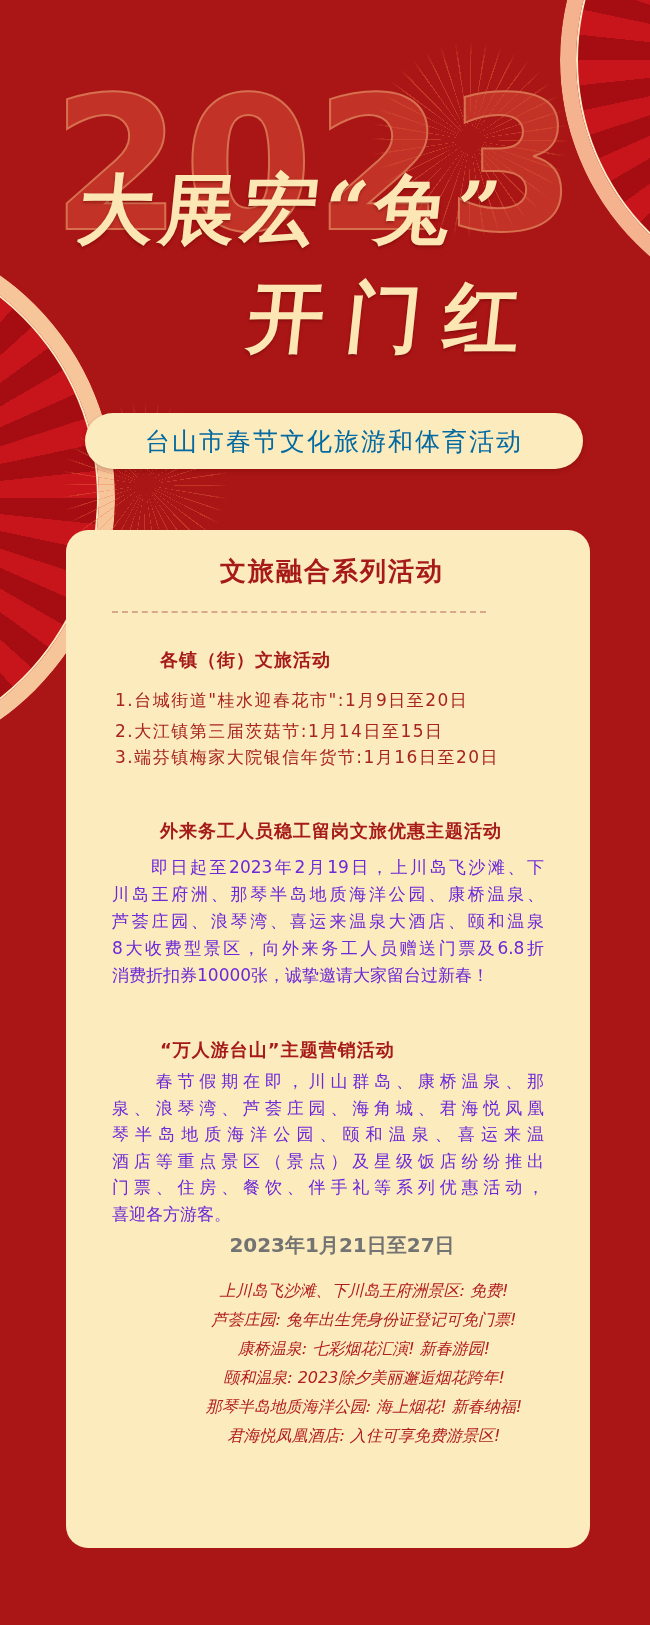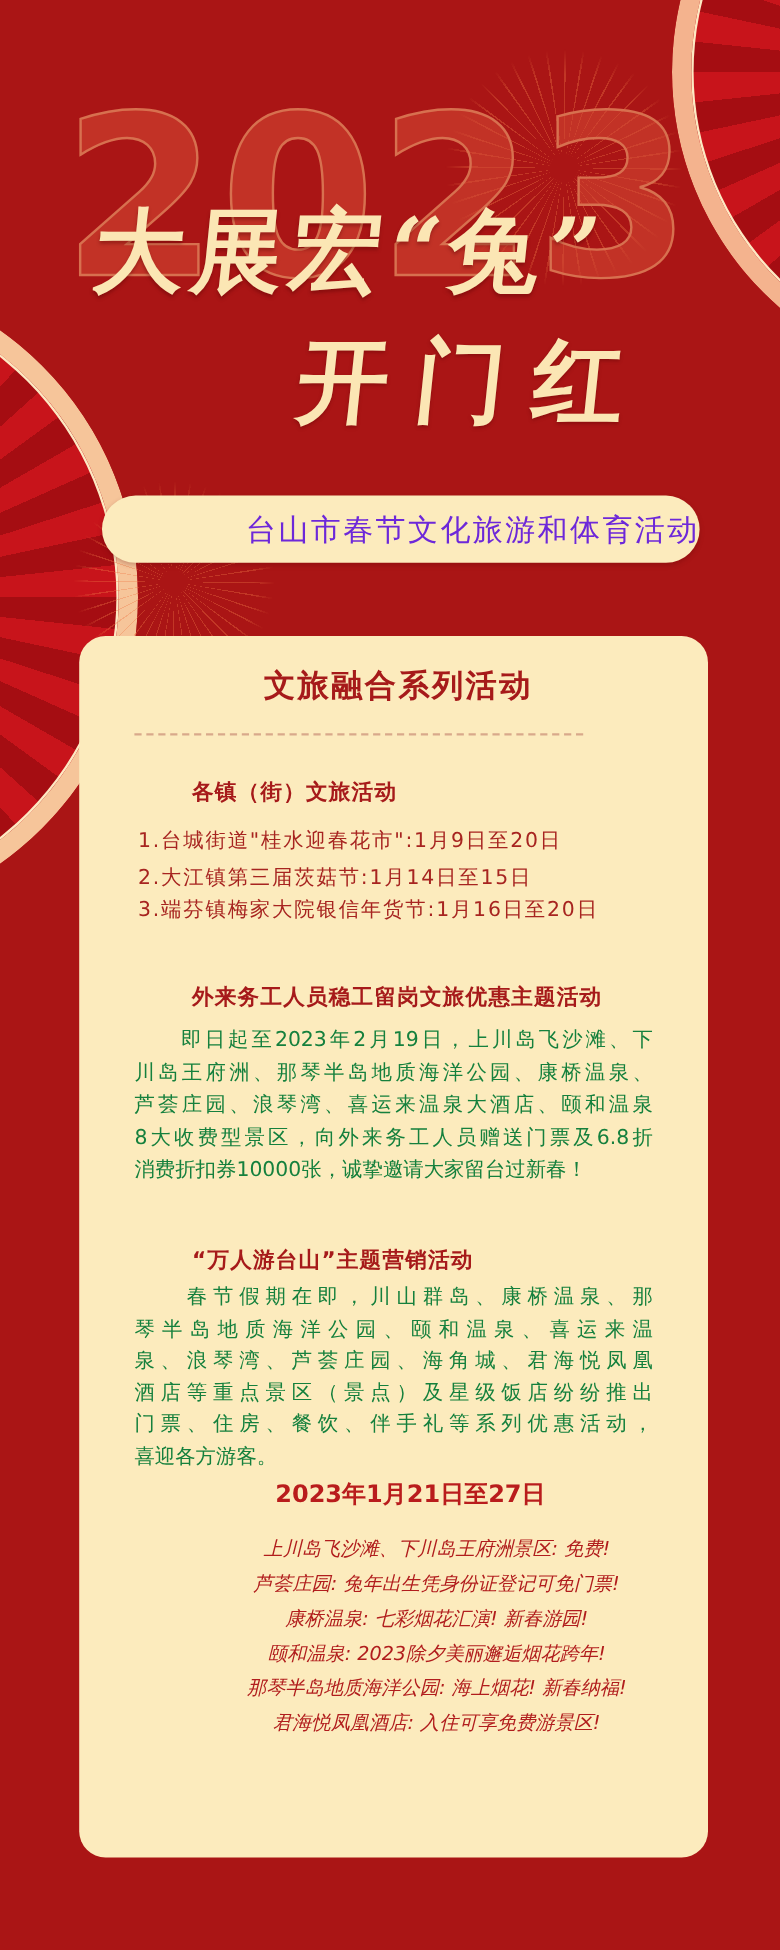--- a/index.html
+++ b/index.html
@@ -47,50 +47,50 @@
   .calligraphy {
     position: absolute; color: #fbe6b4; font-family: "DejaVu Serif", serif; font-weight: bold;
     text-shadow: 0 2px 3px rgba(80,0,0,0.35);
   }
   .title-line1 { left: 78px; top: 160px; font-size: 76px; letter-spacing: 6px; transform: skewX(-6deg); }
   .title-line2 { left: 248px; top: 268px; font-size: 76px; letter-spacing: 22px; transform: skewX(-6deg); }
 
   .subtitle-pill {
     position: absolute; left: 85px; top: 413px; width: 498px; height: 56px;
     background: #fcebbd; border-radius: 28px;
-    display: flex; align-items: center; justify-content: flex-end;
-    color: #6d28d9; font-size: 25px; letter-spacing: 2px;
+    display: flex; align-items: center; justify-content: center;
+    color: #0369a1; font-size: 25px; letter-spacing: 2px;
     box-shadow: 0 2px 4px rgba(80,0,0,0.25);
   }
 
   .card {
     position: absolute; left: 66px; top: 530px; width: 524px; height: 1018px;
     background: #fcebbd; border-radius: 22px;
   }
 
   .card-title {
     position: absolute; left: 4px; width: 524px; top: 24px; text-align: center;
     color: #a61a1a; font-weight: bold; font-size: 26px; letter-spacing: 2px;
   }
   .divider {
     position: absolute; left: 46px; top: 81px; width: 374px; height: 0;
     border-top: 2px dashed #d8a98b;
   }
   .h { position: absolute; left: 46px; color: #a61a1a; font-weight: bold; font-size: 18px; letter-spacing: 1px; white-space: nowrap; margin-left: 48px; }
   .li { position: absolute; left: 49px; color: #a72420; font-size: 17px; letter-spacing: 1.5px; white-space: nowrap; }
   .p {
-    position: absolute; left: 46px; width: 432px; color: #15803d; font-size: 17px;
+    position: absolute; left: 46px; width: 432px; color: #6d28d9; font-size: 17px;
     line-height: 27px; text-align: justify; text-align-last: left;
   }
   .p .ln { display: block; white-space: nowrap; text-align: justify; text-align-last: justify; }
   .p .ln.last { text-align-last: left; }
 
   .date-heading {
     position: absolute; left: 0; width: 552px; top: 702px; text-align: center;
-    color: #b91c1c; font-weight: bold; font-size: 20px;
+    color: #737373; font-weight: bold; font-size: 20px;
   }
   .promo-list { position: absolute; left: 0; top: 746px; width: 596px; }
   .promo {
     display: block; text-align: center; color: #b11d1d; font-style: italic;
     font-size: 16px; line-height: 29px; white-space: nowrap;
   }
 </style>
 </head>
 <body>
 
@@ -134,22 +134,22 @@
       <span class="ln">　　即日起至2023年2月19日，上川岛飞沙滩、下</span>
       <span class="ln">川岛王府洲、那琴半岛地质海洋公园、康桥温泉、</span>
       <span class="ln">芦荟庄园、浪琴湾、喜运来温泉大酒店、颐和温泉</span>
       <span class="ln">8大收费型景区，向外来务工人员赠送门票及6.8折</span>
       <span class="ln last">消费折扣券10000张，诚挚邀请大家留台过新春！</span>
     </div>
 
     <div class="h" style="top:508px">“万人游台山”主题营销活动</div>
     <div class="p" style="top:538px; line-height:26.6px">
       <span class="ln">　　春节假期在即，川山群岛、康桥温泉、那</span>
+      <span class="ln">泉、浪琴湾、芦荟庄园、海角城、君海悦凤凰</span>
       <span class="ln">琴半岛地质海洋公园、颐和温泉、喜运来温</span>
-      <span class="ln">泉、浪琴湾、芦荟庄园、海角城、君海悦凤凰</span>
       <span class="ln">酒店等重点景区（景点）及星级饭店纷纷推出</span>
       <span class="ln">门票、住房、餐饮、伴手礼等系列优惠活动，</span>
       <span class="ln last">喜迎各方游客。</span>
     </div>
 
     <div class="date-heading">2023年1月21日至27日</div>
 
     <div class="promo-list">
       <span class="promo">上川岛飞沙滩、下川岛王府洲景区: 免费!</span>
       <span class="promo">芦荟庄园: 兔年出生凭身份证登记可免门票!</span>

